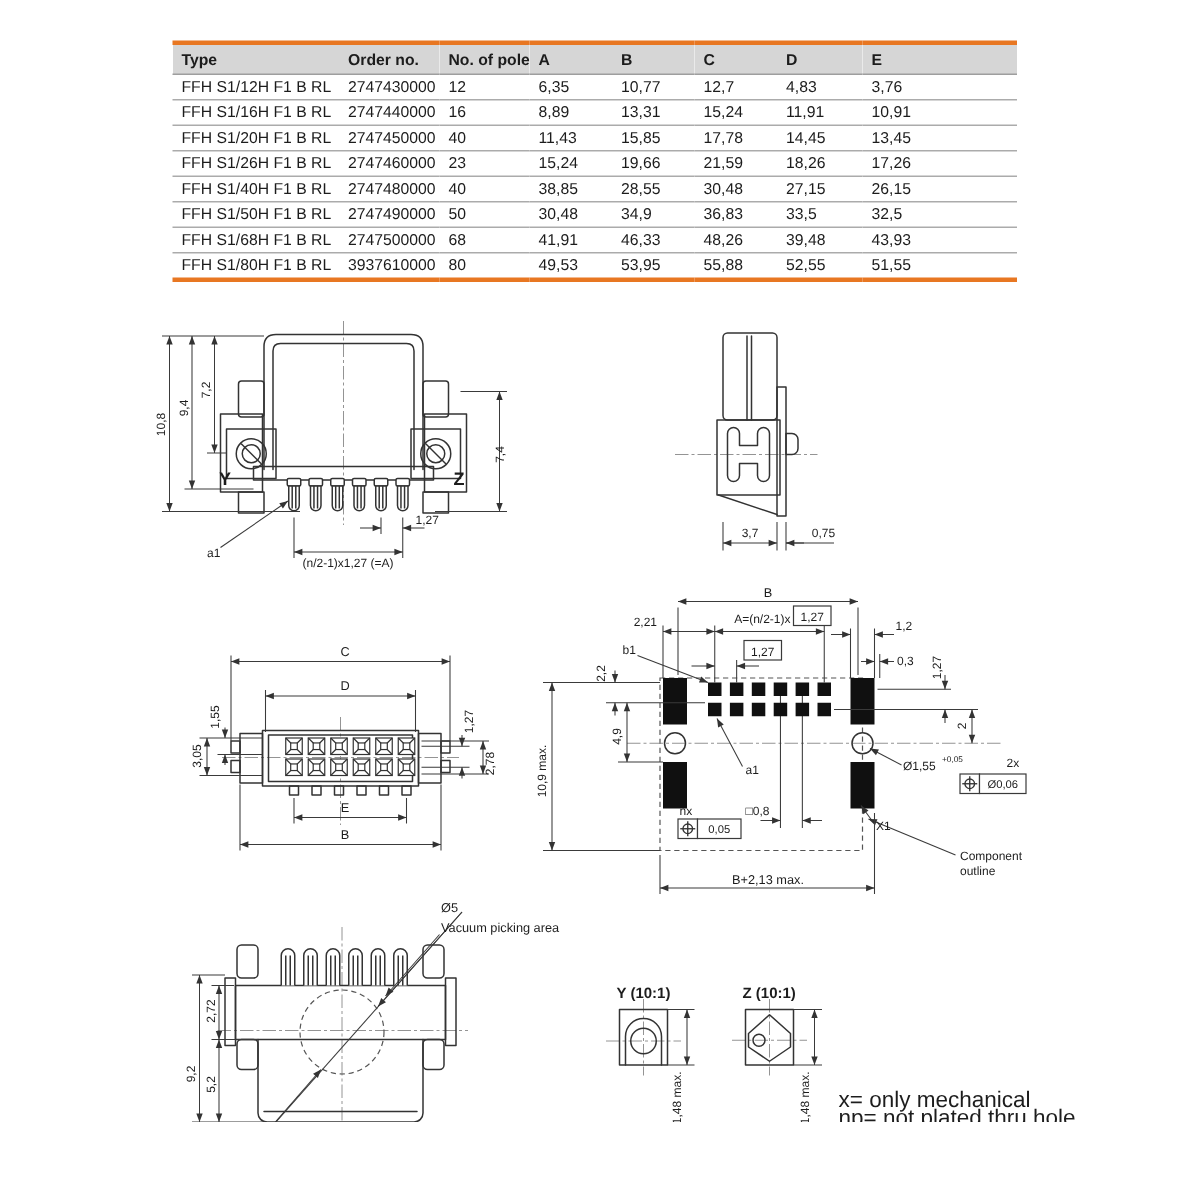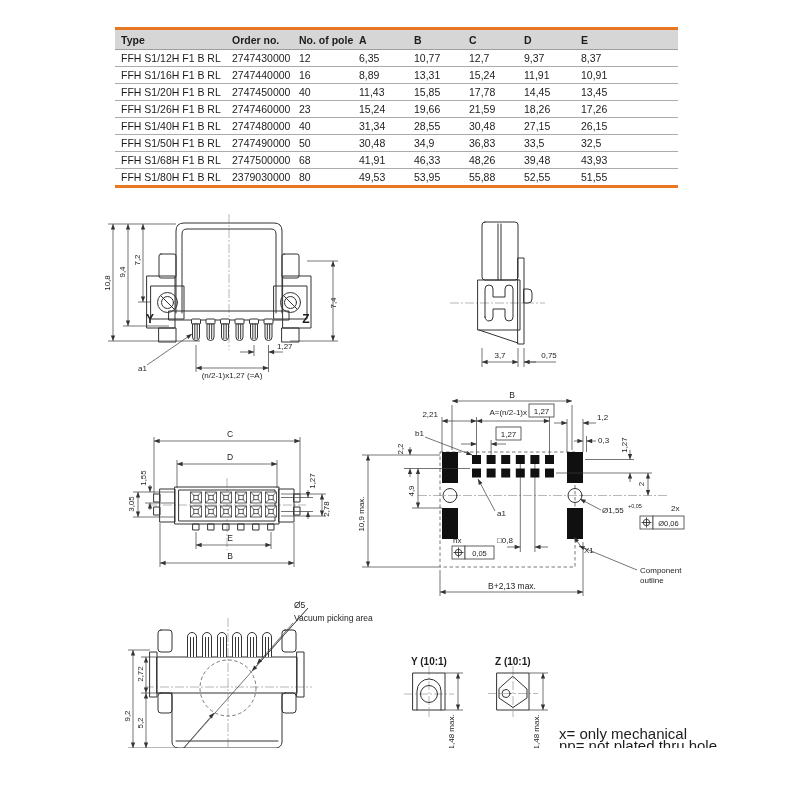--- a/index.html
+++ b/index.html
@@ -60,22 +60,22 @@
       </tr>
     </thead>
     <tbody>
         <tr>
           <td>FFH S1/12H F1 B RL</td>
           <td>2747430000</td>
           <td>12</td>
           <td>6,35</td>
           <td>10,77</td>
           <td>12,7</td>
-          <td>9,37</td>
-          <td>8,37</td>
+          <td>4,83</td>
+          <td>3,76</td>
         </tr>
         <tr>
           <td>FFH S1/16H F1 B RL</td>
           <td>2747440000</td>
           <td>16</td>
           <td>8,89</td>
           <td>13,31</td>
           <td>15,24</td>
           <td>11,91</td>
           <td>10,91</td>
@@ -97,21 +97,21 @@
           <td>15,24</td>
           <td>19,66</td>
           <td>21,59</td>
           <td>18,26</td>
           <td>17,26</td>
         </tr>
         <tr>
           <td>FFH S1/40H F1 B RL</td>
           <td>2747480000</td>
           <td>40</td>
-          <td>31,34</td>
+          <td>38,85</td>
           <td>28,55</td>
           <td>30,48</td>
           <td>27,15</td>
           <td>26,15</td>
         </tr>
         <tr>
           <td>FFH S1/50H F1 B RL</td>
           <td>2747490000</td>
           <td>50</td>
           <td>30,48</td>
@@ -125,21 +125,21 @@
           <td>2747500000</td>
           <td>68</td>
           <td>41,91</td>
           <td>46,33</td>
           <td>48,26</td>
           <td>39,48</td>
           <td>43,93</td>
         </tr>
         <tr>
           <td>FFH S1/80H F1 B RL</td>
-          <td>2379030000</td>
+          <td>3937610000</td>
           <td>80</td>
           <td>49,53</td>
           <td>53,95</td>
           <td>55,88</td>
           <td>52,55</td>
           <td>51,55</td>
         </tr>
       </tbody>
   </table>
 

